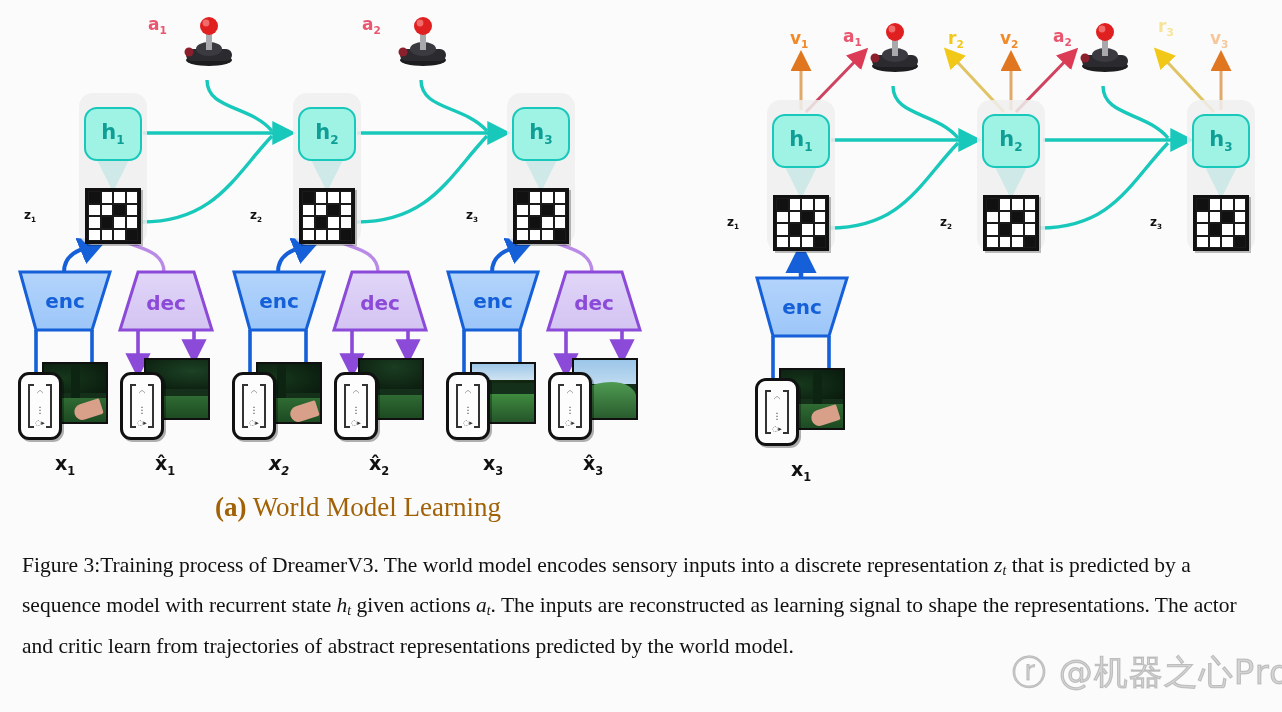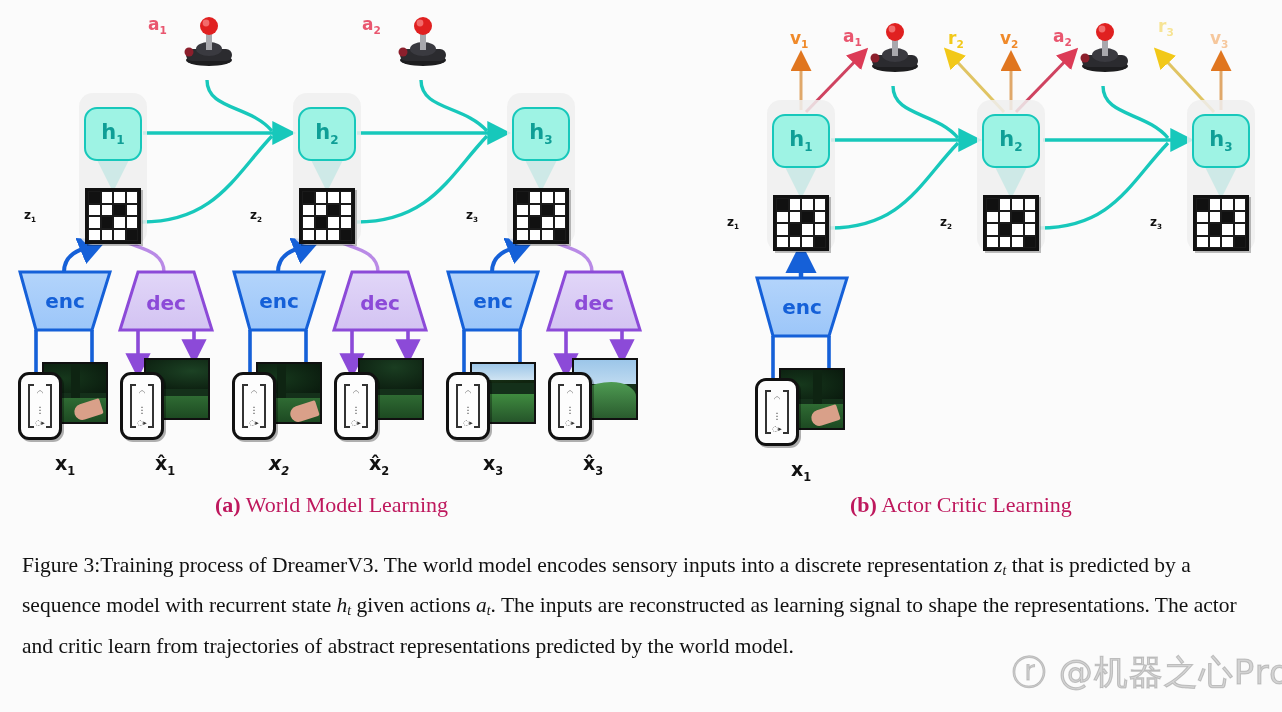--- a/index.html
+++ b/index.html
@@ -117,21 +117,21 @@
   .veccard .g1 { top: 14px; }
   .veccard .g2 { top: 30px; font-size: 9px; }
   .veccard .g3 { top: 44px; }
 
   
   .joy { position: absolute; width: 58px; height: 56px; }
 
   
   .subcap {
     position: absolute; font-family: "Liberation Serif", serif;
-    font-size: 22px; color: #be185d; white-space: nowrap;
+    font-size: 27px; color: #a16207; white-space: nowrap;
   }
   .subcap b { font-family: "Liberation Serif", serif; }
 
   
   .caption {
     position: absolute; left: 22px; top: 548px; width: 1244px;
     font-family: "Liberation Serif", serif;
     font-size: 21.5px; line-height: 35px; color: #111;
     text-align: left;
   }
@@ -642,23 +642,20 @@
       <div class="glyph g2">⋮</div>
       <div class="glyph g3">◌▸</div>
     </div>
     <div class="lbl xlbl" style="left:791px;top:458px;">
       <span>x</span><sub>1</sub>
     </div>
 
     <div class="subcap" style="left:215px;top:492px;">
       <b>(a)</b><span> World Model Learning</span>
     </div>
-    <div class="subcap" style="left:850px;top:492px;">
-      <b>(b)</b><span> Actor Critic Learning</span>
-    </div>
   </div>
 
   <div class="caption">
     <b>Figure 3:</b><span>Training process of DreamerV3. The world model encodes sensory inputs into a discrete representation </span><i>z</i><i class="sub">t</i><span> that is predicted by a sequence model with recurrent state </span><i>h</i><i class="sub">t</i><span> given actions </span><i>a</i><i class="sub">t</i><span>. The inputs are reconstructed as learning signal to shape the representations. The actor and critic learn from trajectories of abstract representations predicted by the world model.</span>
   </div>
 
   <div class="watermark">ⓡ @机器之心Pro</div>
 </div>
 
 </body></html>

